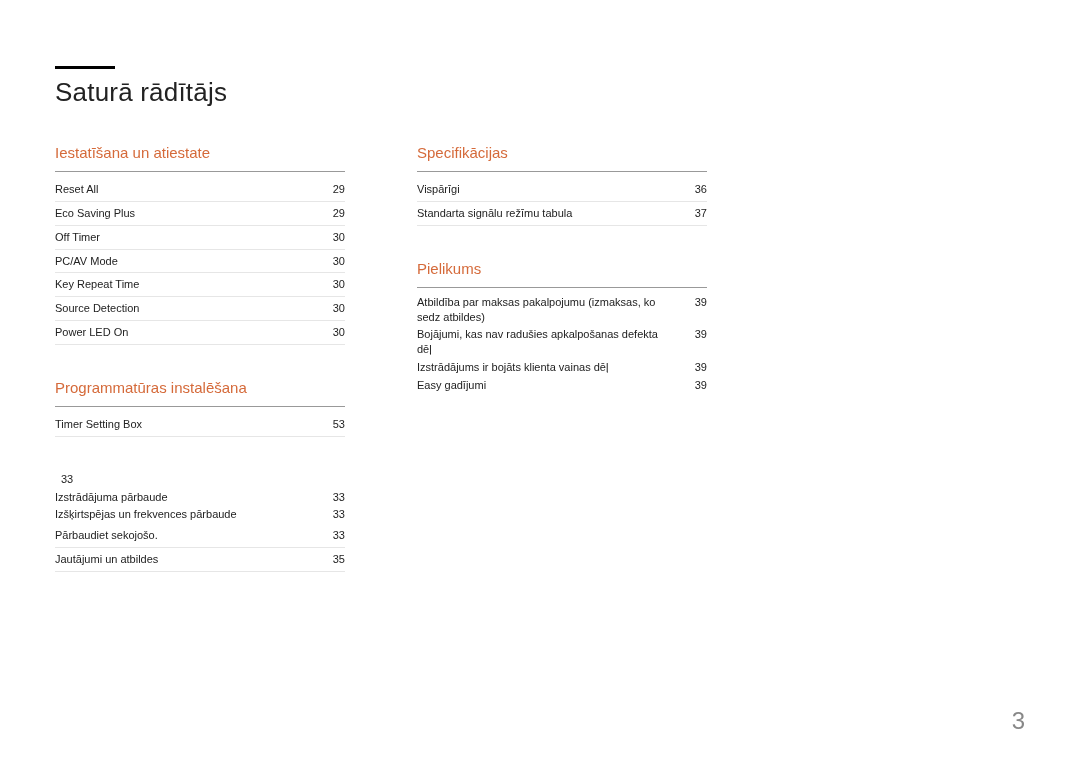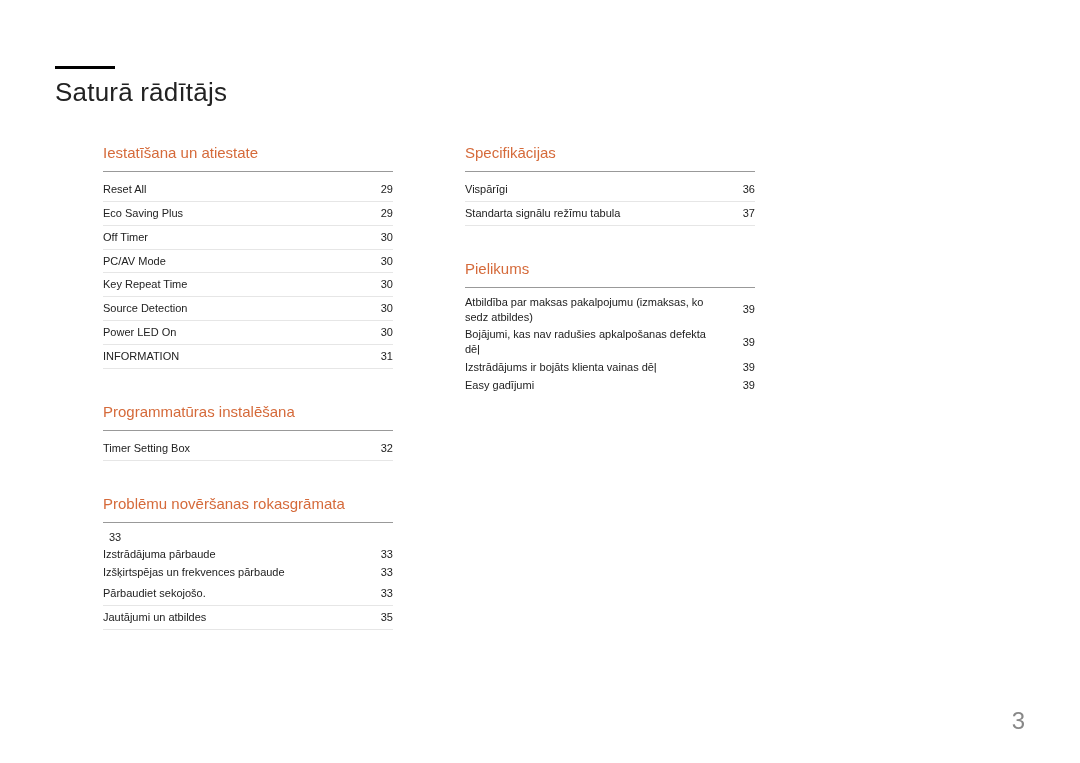--- a/index.html
+++ b/index.html
@@ -24,21 +24,20 @@
     font-size: 26px;
     font-weight: 400;
     letter-spacing: 0.2px;
     margin-bottom: 36px;
   }
 
   .columns {
     display: flex;
     gap: 72px;
     align-items: flex-start;
-    margin-left: 48px;
   }
 
   .col {
     width: 290px;
   }
 
   .section {
     margin-bottom: 34px;
   }
 
@@ -47,21 +46,21 @@
     font-size: 15px;
     font-weight: 400;
     padding-bottom: 10px;
     border-bottom: 1px solid #999;
     margin-bottom: 6px;
   }
 
   .entry {
     display: flex;
     justify-content: space-between;
-    align-items: center;
+    align-items: flex-start;
     font-size: 11px;
     line-height: 1.35;
     padding: 4px 0;
     border-bottom: 1px solid #e6e6e6;
     gap: 15px;
   }
   .entry.no-border { border-bottom: none; padding: 1px 0 2px 0; }
 
   .entry .label { flex: 1 1 auto; }
   .entry .pg { flex: 0 0 auto; margin-left: 6px; }
@@ -110,36 +109,31 @@
             <span class="pg">30</span>
           </div>
         <div class="entry">
             <span class="label">Source Detection</span>
             <span class="pg">30</span>
           </div>
         <div class="entry">
             <span class="label">Power LED On</span>
             <span class="pg">30</span>
           </div>
-        <div class="entry">
-            <span class="label">INFORMATION</span>
-            <span class="pg">31</span>
-          </div>
       </div>
 
       <div class="section">
         <div class="section-title">Programmatūras instalēšana</div>
         <div class="entry">
             <span class="label">Timer Setting Box</span>
-            <span class="pg">32</span>
+            <span class="pg">53</span>
           </div>
       </div>
 
       <div class="section">
-        <div class="section-title">Problēmu novēršanas rokasgrāmata</div>
         <div class="entry no-border">
             <span class="pg">33</span>
           </div>
         <div class="entry no-border">
             <span class="label">Izstrādājuma pārbaude</span>
             <span class="pg">33</span>
           </div>
         <div class="entry no-border">
             <span class="label">Izšķirtspējas un frekvences pārbaude</span>
             <span class="pg">33</span>

